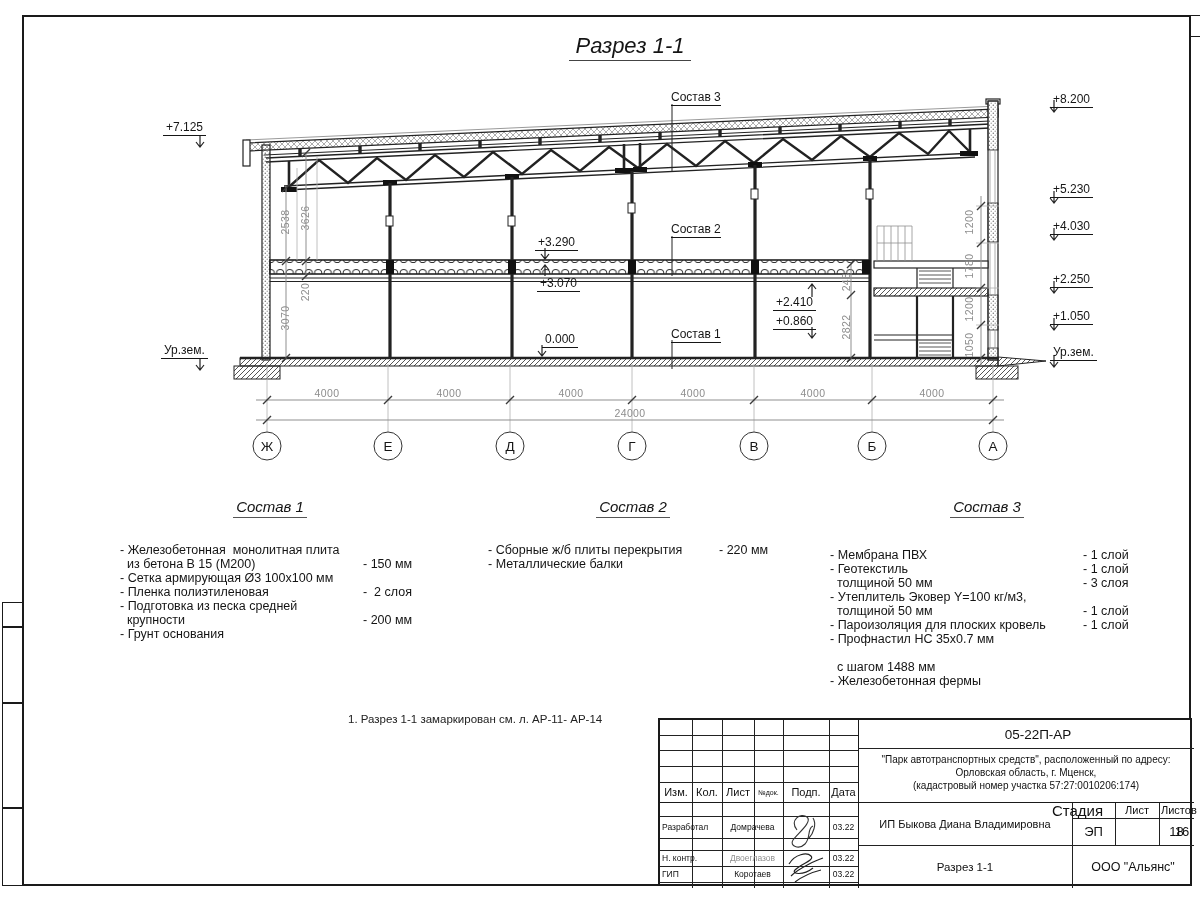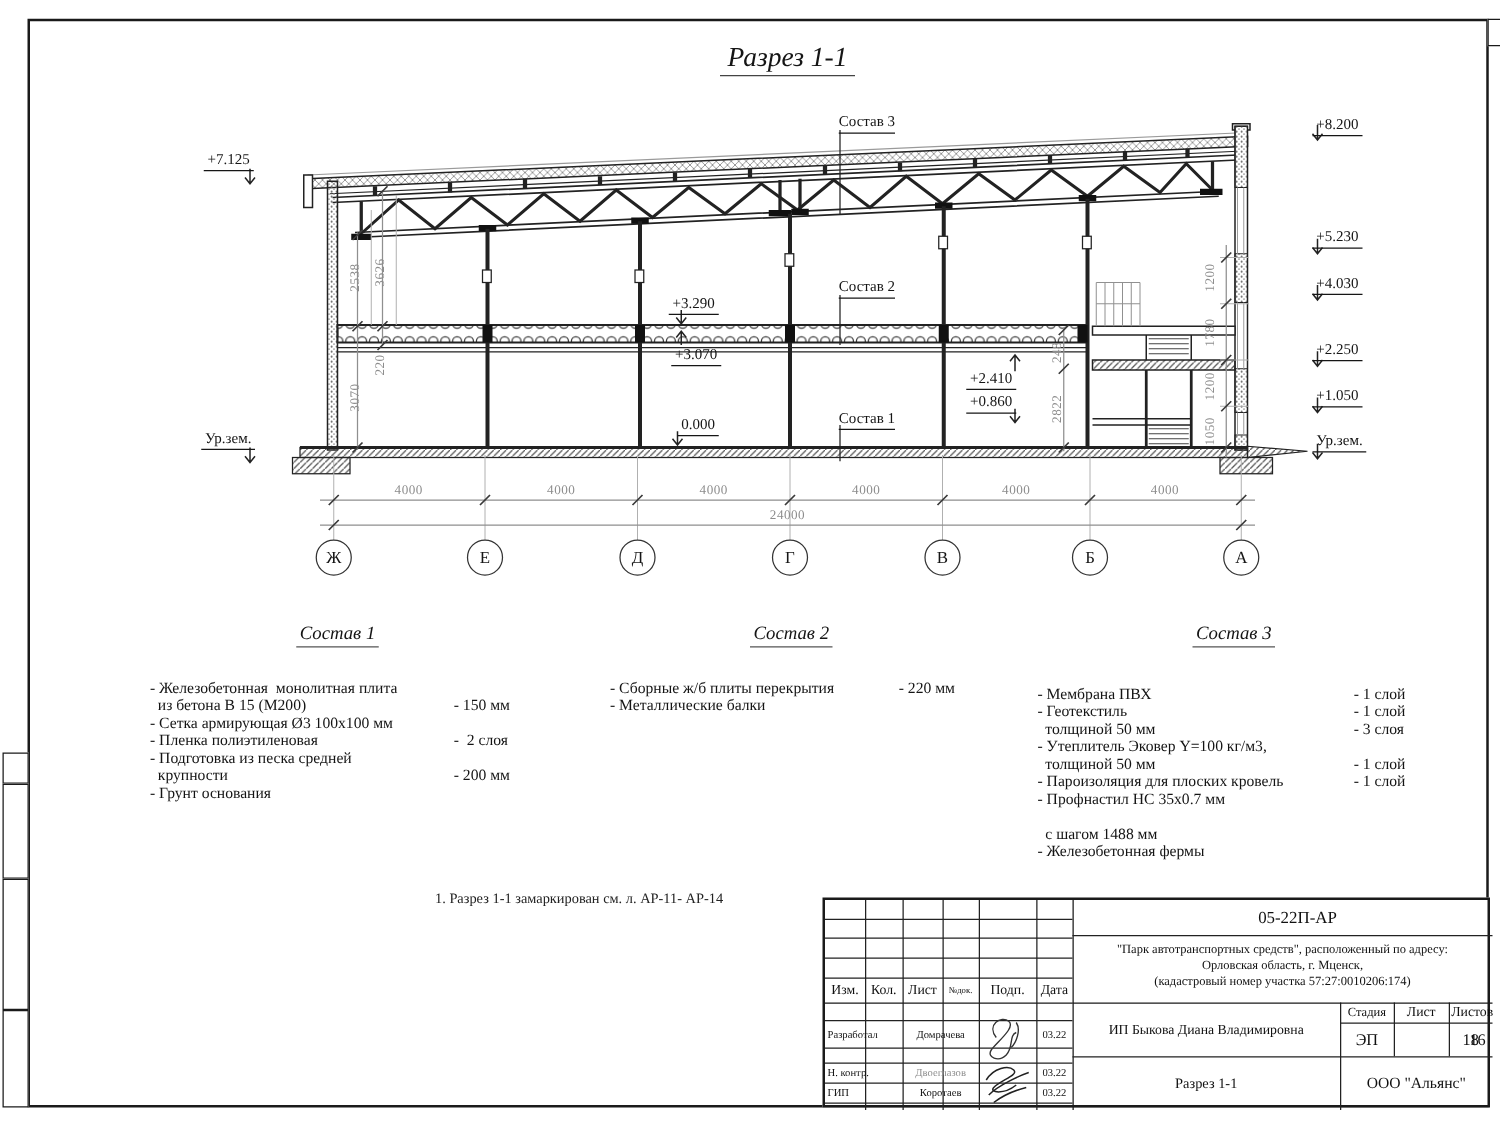--- a/index.html
+++ b/index.html
@@ -1,17 +1,17 @@
 <!DOCTYPE html>
 <html><head>
 <meta charset="utf-8">
 <style>
   html,body{margin:0;padding:0;background:#e8e8e8;}
   #sheet{position:relative;width:1200px;height:900px;background:#fff;overflow:hidden;
-         font-family:Liberation Serif, serif;color:#111;}
+         font-family:Liberation Sans, sans-serif;color:#111;}
   svg{position:absolute;left:0;top:0;}
   
   #frame{position:absolute;left:22px;top:15px;width:1169px;height:871px;border:2px solid #1a1a1a;box-sizing:border-box;}
   .edgebox{position:absolute;border:1px solid #1a1a1a;box-sizing:border-box;background:#fff;}
   
   #dwg-title{position:absolute;left:500px;top:33px;width:260px;text-align:center;
      font-size:22px;font-style:italic;color:#151515;}
   #dwg-title span{border-bottom:1.5px solid #444;padding:0 6px 2px;}
   
   .dim{position:absolute;font-size:10.5px;color:#8d8d8d;letter-spacing:.4px;white-space:nowrap;
@@ -333,21 +333,21 @@
     <svg style="left:123px;top:88px;" width="46" height="80" viewBox="0 0 46 80">
       <path d="M14,22 C6,12 18,4 24,9 C30,14 14,26 10,32 C6,38 16,42 22,36 C28,30 24,20 30,18 M30,10 C34,16 30,26 26,30" stroke="#333" stroke-width="1.1" fill="none"></path>
       <path d="M6,56 C12,46 24,44 28,48 C32,52 18,56 12,62 C8,66 20,68 30,60 M8,68 C16,60 34,52 40,50 M12,74 C20,68 30,64 38,62" stroke="#222" stroke-width="1.2" fill="none"></path>
     </svg>
 
     <div class="tx" style="left:210px;top:0;width:336px;height:28px;font-size:13.5px;">05-22П-АР</div>
     <div class="tx" style="left:200px;top:33px;width:332px;height:13px;font-size:10px;">"Парк автотранспортных средств",  расположенный по адресу:</div>
     <div class="tx" style="left:200px;top:46px;width:332px;height:13px;font-size:10px;">Орловская область, г. Мценск,</div>
     <div class="tx" style="left:200px;top:59px;width:332px;height:13px;font-size:10px;">(кадастровый номер участка 57:27:0010206:174)</div>
     <div class="tx" style="left:198px;top:82px;width:214px;height:43px;font-size:11px;">ИП Быкова Диана Владимировна</div>
-    <div class="tx" style="left:412px;top:82px;width:43px;height:16px;font-size:10px;">Стадия</div>
+    <div class="tx" style="left:396px;top:82px;width:43px;height:16px;font-size:15px;">Стадия</div>
     <div class="tx" style="left:455px;top:82px;width:44px;height:16px;font-size:11px;">Лист</div>
     <div class="tx" style="left:499px;top:82px;width:35px;height:16px;font-size:11px;justify-content:flex-start;padding-left:2px;text-align:right;">Листов</div>
     <div class="tx" style="left:412px;top:98px;width:43px;height:27px;font-size:13px;">ЭП</div>
     <div class="tx" style="left:455px;top:98px;width:44px;height:27px;font-size:13px;padding-left:45px;">16</div>
     <div class="tx" style="left:499px;top:98px;width:35px;height:27px;font-size:13px;">18</div>
     <div class="tx" style="left:198px;top:125px;width:214px;height:43px;font-size:11.5px;">Разрез 1-1</div>
     <div class="tx" style="left:412px;top:125px;width:122px;height:43px;font-size:12.5px;">ООО "Альянс"</div>
   </div>
 
 </div>

